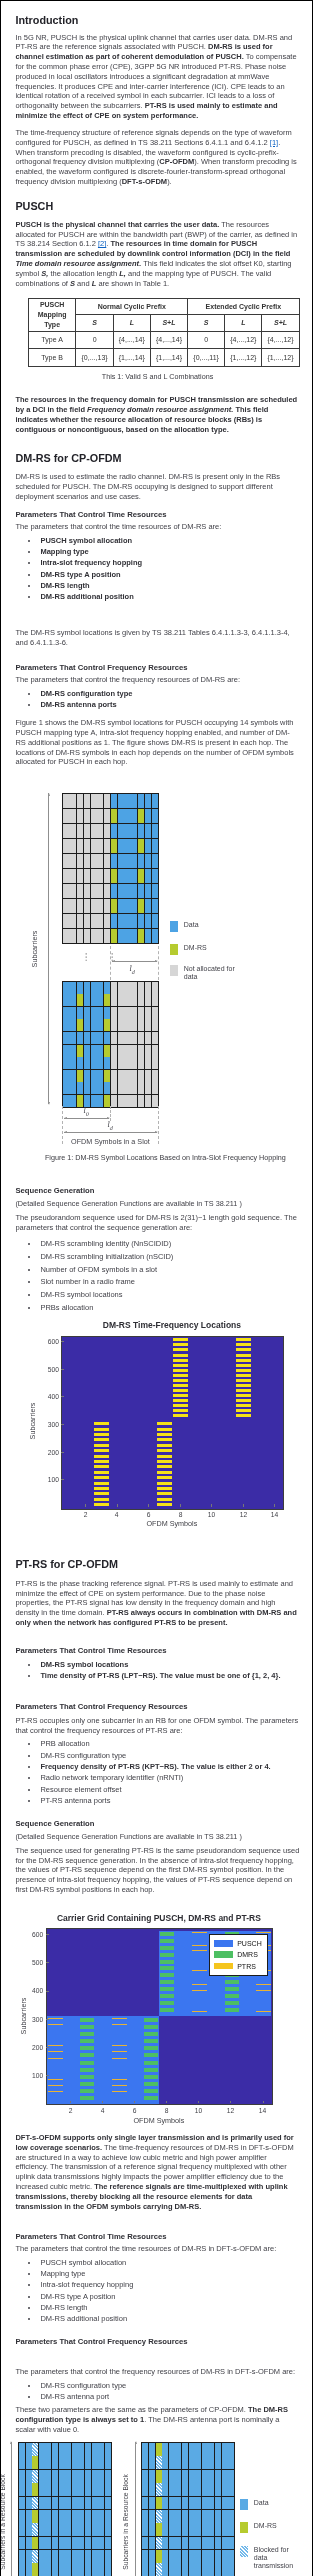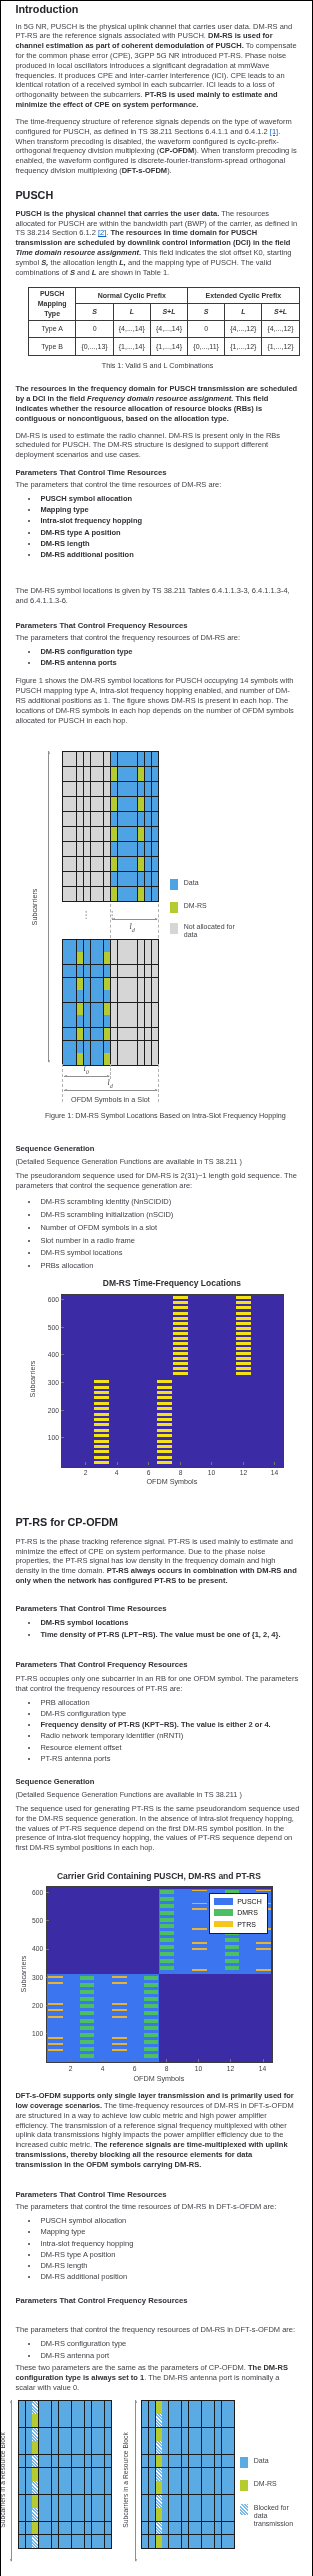--- a/index.html
+++ b/index.html
@@ -57,21 +57,21 @@
   .pleg{position:absolute;background:#fff;border:0.6px solid #1c1c1c;padding:3.1px 4.1px 2.1px 4.1px;}
   .plegrow{position:relative;height:11.3px;width:49px;}
   .plegsw{position:absolute;left:0;top:1.5px;width:18.5px;height:6.7px;}
   .plegtx{position:absolute;left:23px;top:0.5px;font-size:7px;color:#111;}
 </style>
 </head>
 <body>
 
 <div class="page">
 
-  <h1 style="margin-top:2px">Introduction</h1>
+  <h1 style="margin-top:13px">Introduction</h1>
   <p style="margin-top:5.2px">In 5G NR, PUSCH is the physical uplink channel that carries user data. DM-RS and PT-RS are the reference signals associated with PUSCH. <span class="b">DM-RS is used for channel estimation as part of coherent demodulation of PUSCH.</span> To compensate for the common phase error (CPE), 3GPP 5G NR introduced PT-RS. Phase noise produced in local oscillators introduces a significant degradation at mmWave frequencies. It produces CPE and inter-carrier interference (ICI). CPE leads to an identical rotation of a received symbol in each subcarrier. ICI leads to a loss of orthogonality between the subcarriers. <span class="b">PT-RS is used mainly to estimate and minimize the effect of CPE on system performance.</span></p>
   <p style="margin-top:7.2px">The time-frequency structure of reference signals depends on the type of waveform configured for PUSCH, as defined in TS 38.211 Sections 6.4.1.1 and 6.4.1.2 <a class="link">[1]</a>. When transform precoding is disabled, the waveform configured is cyclic-prefix-orthogonal frequency division multiplexing (<span class="b">CP-OFDM</span>). When transform precoding is enabled, the waveform configured is discrete-fourier-transform-spread orthogonal frequency division multiplexing (<span class="b">DFT-s-OFDM</span>).</p>
 
   <h1 style="margin-top:13.4px">PUSCH</h1>
   <p style="margin-top:6.2px"><span class="b">PUSCH is the physical channel that carries the user data.</span> The resources allocated for PUSCH are within the bandwidth part (BWP) of the carrier, as defined in TS 38.214 Section 6.1.2 <a class="link">[2]</a>. <span class="b">The resources in time domain for PUSCH transmission are scheduled by downlink control information (DCI) in the field </span><span class="b i">Time domain resource assignment</span><span class="b">. </span>This field indicates the slot offset K0, starting symbol <span class="b i">S,</span> the allocation length <span class="b i">L,</span> and the mapping type of PUSCH. The valid combinations of <span class="b i">S</span> and <span class="b i">L</span> are shown in Table 1.</p>
 
   <table class="t1">
     <tbody>
         <tr>
       <th rowspan="2" style="width:55px">PUSCH Mapping Type</th>
@@ -103,21 +103,22 @@
       <td>{0,...,11}</td>
       <td>{1,...,12}</td>
       <td>{1,...,12}</td>
     </tr>
   </tbody>
     </table>
   <div class="tcap">This 1: Valid S and L Combinations</div>
 
   <p style="margin-top:13.4px"><span class="b">The resources in the frequency domain for PUSCH transmission are scheduled by a DCI in the field </span><span class="b i">Frequency domain resource assignment.</span><span class="b"> This field indicates whether the resource allocation of resource blocks (RBs) is contiguous or noncontiguous, based on the allocation type.</span></p>
 
-  <p style="margin-top:7.2px">DM-RS is used to estimate the radio channel. DM-RS is present only in the RBs scheduled for PUSCH. The DM-RS structure is designed to support different deployment scenarios and use cases.</p>
+  <h1 style="margin-top:17.5px">DM-RS for CP-OFDM</h1>
+  <p style="margin-top:7.2px">DM-RS is used to estimate the radio channel. DM-RS is present only in the RBs scheduled for PUSCH. The DM-RS occupying is designed to support different deployment scenarios and use cases.</p>
   <div class="sh" style="margin-top:8.2px">Parameters That Control Time Resources</div>
   <p style="margin-top:2.1px">The parameters that control the time resources of DM-RS are:</p>
   <ul>
       <li><span class="b">PUSCH symbol allocation</span></li>
       <li><span class="b">Mapping type</span></li>
       <li><span class="b">Intra-slot frequency hopping</span></li>
       <li><span class="b">DM-RS type A position</span></li>
       <li><span class="b">DM-RS length</span></li>
       <li><span class="b">DM-RS additional position</span></li>
     </ul>

